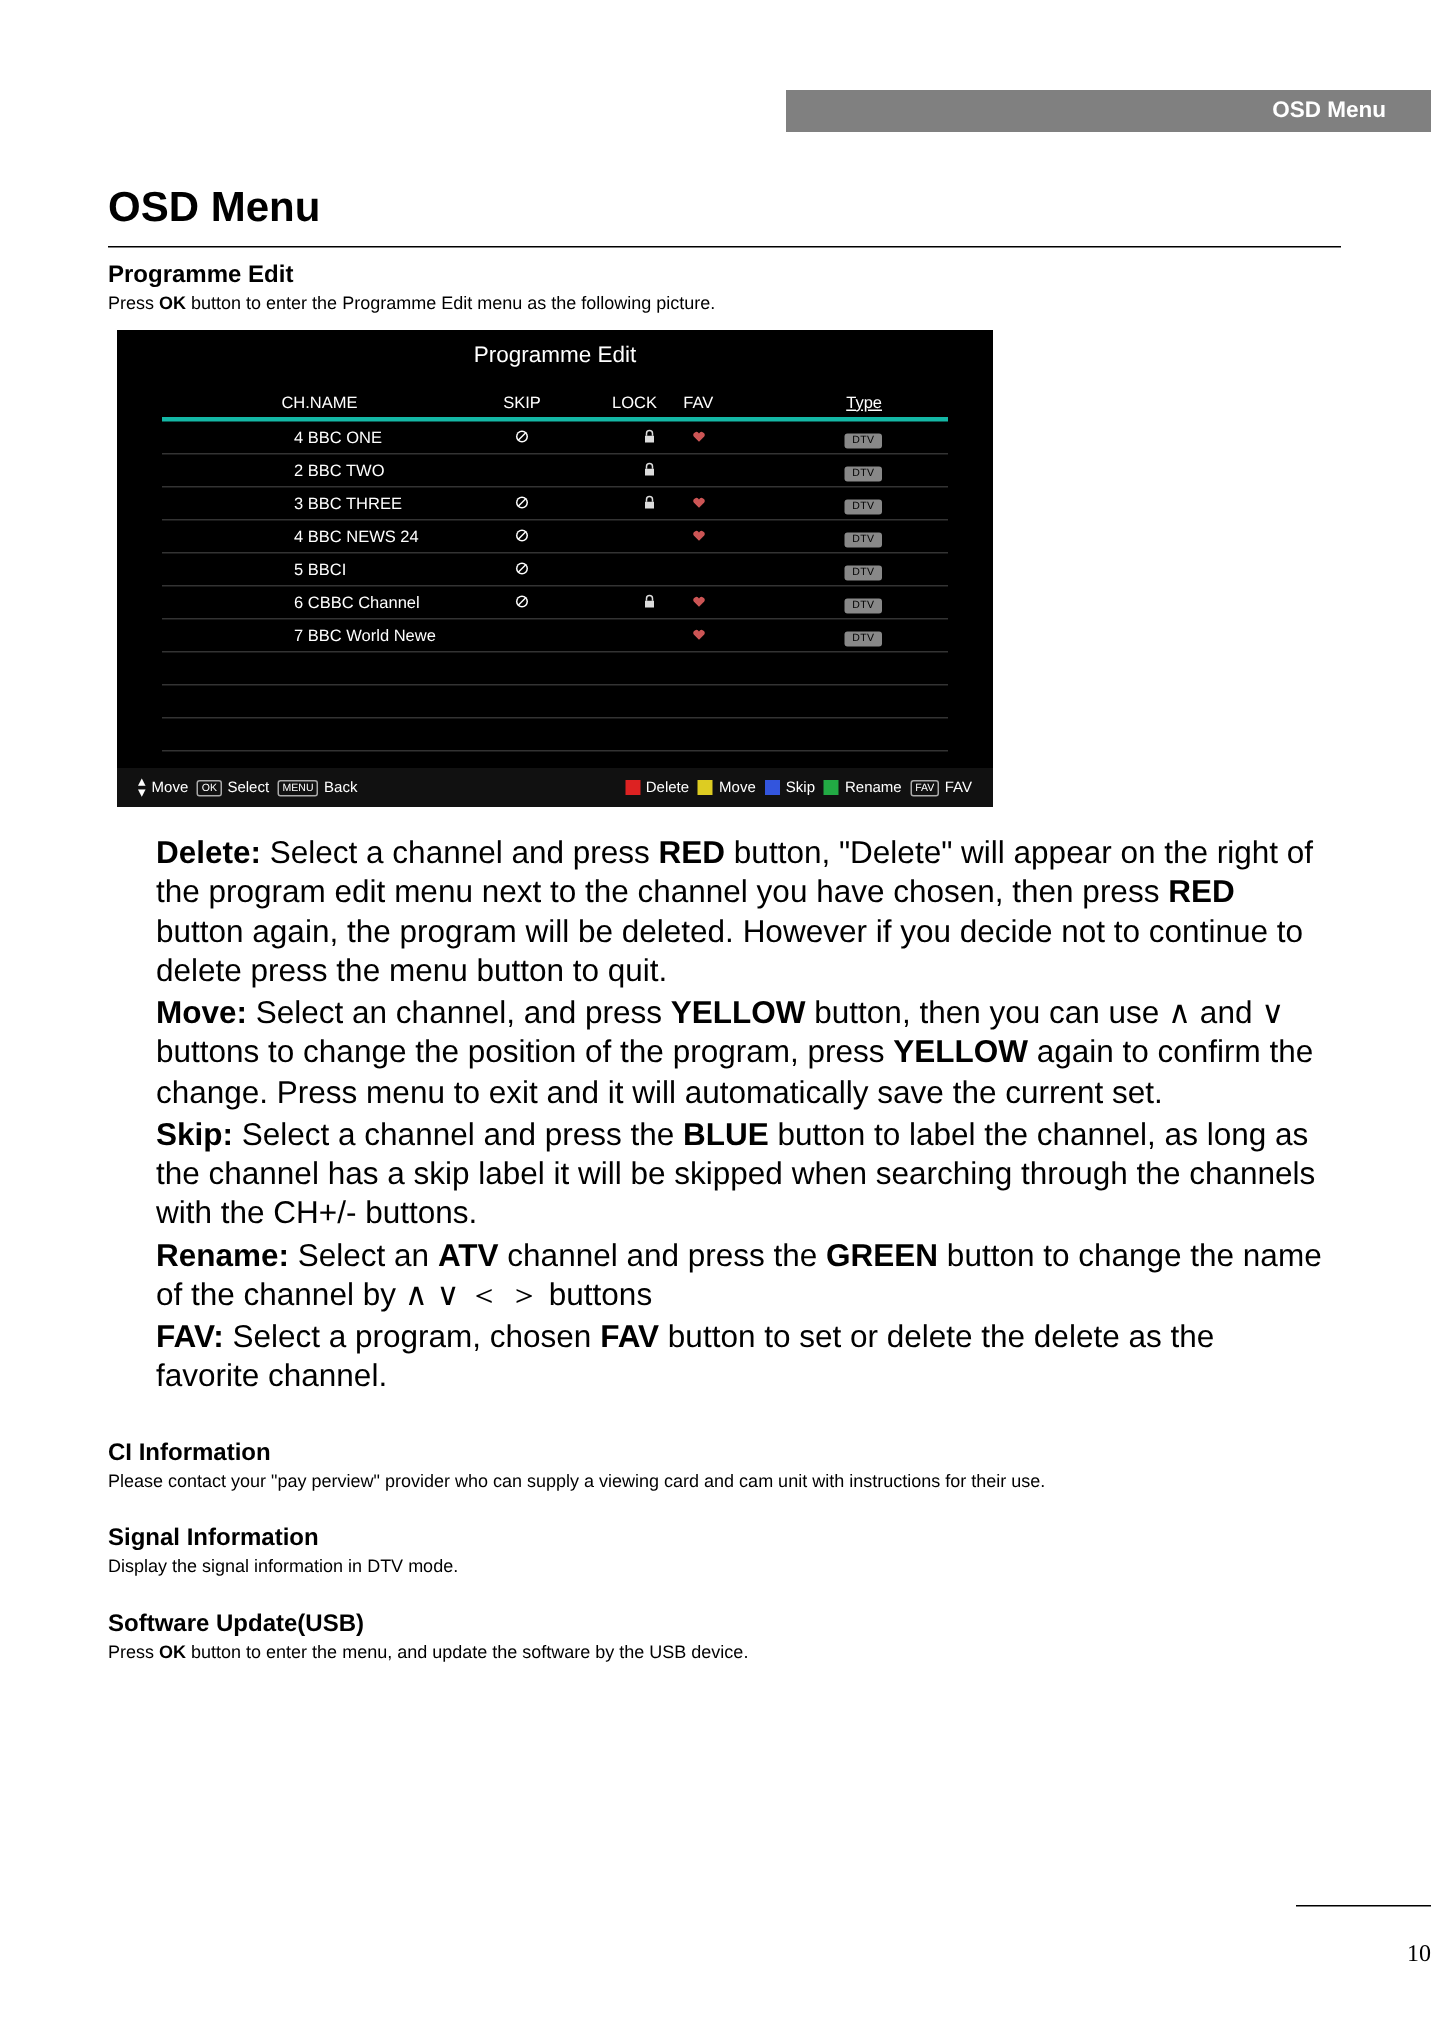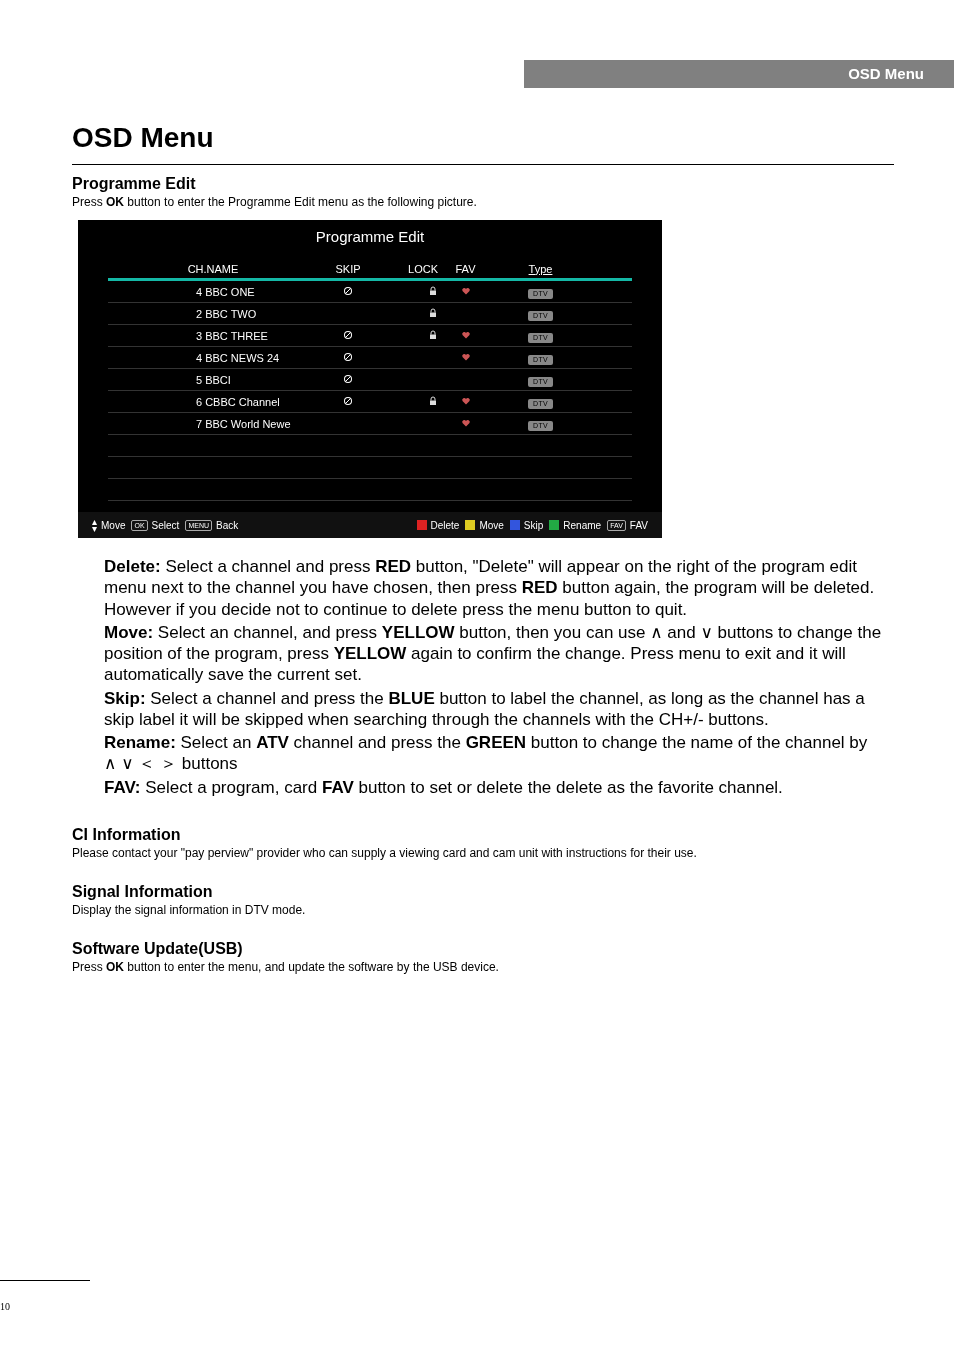--- a/index.html
+++ b/index.html
@@ -68,21 +68,21 @@
     display: flex;
     align-items: center;
     border-bottom: 1px solid #333;
     height: 22px;
   }
   .row.header { border-bottom: 3px solid #14b8a6; font-size: 11px; }
   .c-name  { width: 210px; text-align: center; }
   .c-skip  { width: 60px;  text-align: center; }
   .c-lock  { width: 60px;  text-align: right; }
   .c-fav   { width: 55px;  text-align: center; }
-  .c-type  { width: 95px;  text-align: center; text-decoration: underline; }
+  .c-type  { width: 95px;  text-align: right; text-decoration: underline; }
   .ch-name { text-align: left; padding-left: 88px; font-size: 11px; }
   .skip-icon, .lock-icon, .fav-icon {
     display: inline-block;
     vertical-align: middle;
   }
   .skip-icon svg, .lock-icon svg, .fav-icon svg { width: 10px; height: 10px; }
   .dtv-badge {
     display: inline-block;
     background: #888;
     color: #000;
@@ -121,35 +121,35 @@
   .yellow { background: #dc2; }
   .blue { background: #35d; }
   .green { background: #2a4; }
   .footer-bar > span { display: inline-flex; align-items: center; gap: 4px; }
 
   .defs {
     margin-top: 6px;
     margin-left: 32px;
     margin-right: 10px;
   }
-  .def { font-size: 17px; line-height: 1.25; margin-bottom: 2px; }
+  .def { font-size: 21px; line-height: 1.25; margin-bottom: 2px; }
   .def .label { font-weight: bold; }
   .arrow { font-family: "Arial Unicode MS", Arial, sans-serif; }
 
   .lower { margin-top: 28px; }
   .lower .block { margin-bottom: 22px; }
   .lower .body-text { margin-left: 0; }
 
   .pgnum {
     position: absolute;
     left: 0; right: 0;
     bottom: 38px;
-    text-align: left;
+    text-align: right;
     font-family: "Times New Roman", serif;
-    font-size: 10px;
+    font-size: 16px;
   }
   .pgnum-line {
     display: inline-block;
     border-top: 1px solid #000;
     width: 90px;
     height: 0;
     position: relative;
     top: -18px;
   }
 </style>
@@ -308,21 +308,21 @@
     <div class="def move">
       <span class="label">Move:</span><span> Select an channel, and press </span><b>YELLOW</b><span class="arrow"> button, then you can use ∧ and ∨ buttons to change the position of the program, press </span><b>YELLOW</b><span> again to confirm the change. Press menu to exit and it will automatically save the current set.</span>
     </div>
     <div class="def skip">
       <span class="label">Skip:</span><span> Select a channel and press the </span><b>BLUE</b><span> button to label the channel, as long as the channel has a skip label it will be skipped when searching through the channels with the CH+/- buttons.</span>
     </div>
     <div class="def rename">
       <span class="label">Rename:</span><span> Select an </span><b>ATV</b><span> channel and press the </span><b>GREEN</b><span class="arrow"> button to change the name of the channel by  ∧ ∨ ＜ ＞ buttons</span>
     </div>
     <div class="def fav">
-      <span class="label">FAV:</span><span> Select a program, card </span><b>FAV</b><span> button to set or delete the delete as the favorite channel.</span>
+      <span class="label">FAV:</span><span> Select a program, chosen </span><b>FAV</b><span> button to set or delete the delete as the favorite channel.</span>
     </div>
   </div>
 
   <div class="lower">
     <div class="block">
       <div class="section-title">CI Information</div>
       <div class="body-text">Please contact your "pay perview" provider who can supply a viewing card and cam unit with instructions for their use.</div>
     </div>
     <div class="block">
       <div class="section-title">Signal Information</div>

